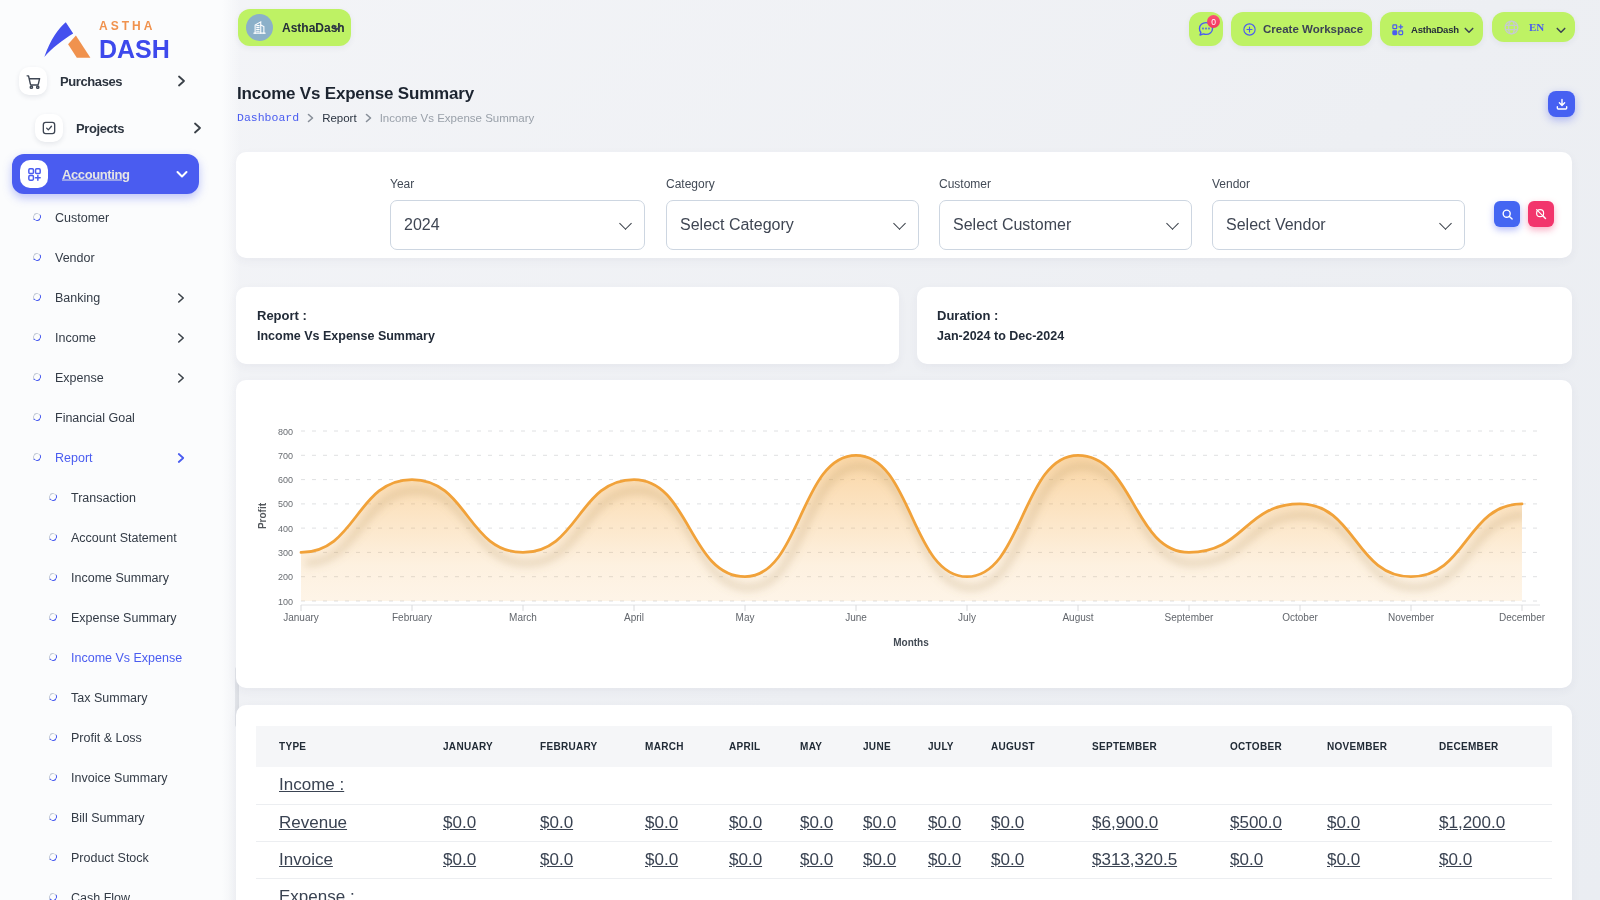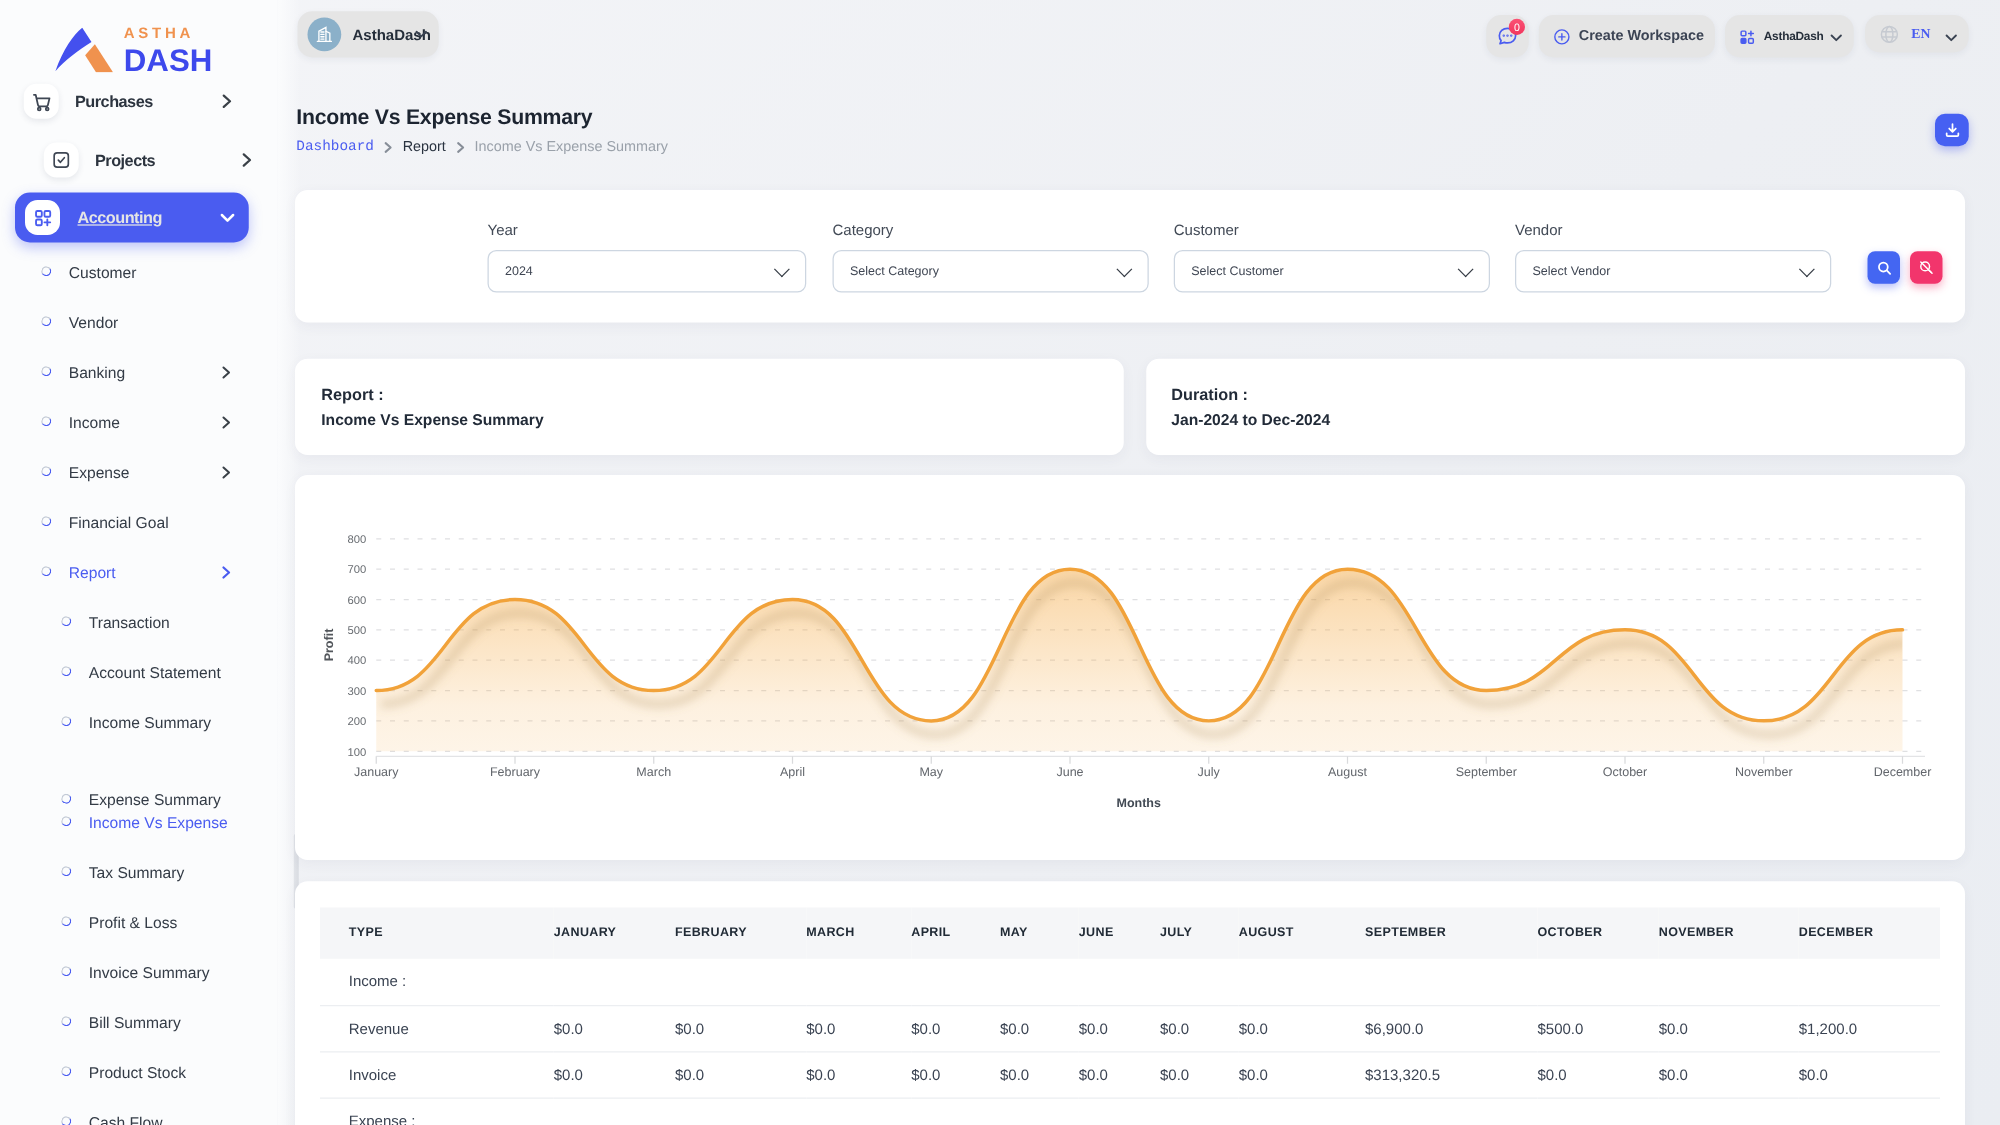--- a/index.html
+++ b/index.html
@@ -36,41 +36,41 @@
   .sub2 .lbl { left:71px; }
   .blue { color:#4a5cf0 !important; }
   #acct-pill { position:absolute; left:12px; top:154px; width:187px; height:40px;
     border-radius:12px; background:#4a5cf0; box-shadow:0 4px 10px rgba(74,92,240,0.35); }
   #acct-pill .iconbox { left:8px; box-shadow:none; }
   #acct-pill .nav-label { left:50px; color:#e5e5e5;text-decoration:underline; }
   #acct-pill .chev-r { right:11px; }
   #sb-scroll { position:absolute; left:235px; top:667px; width:4px; height:60px;
     border-radius:2px; background:#d7dae0; }
   
-  .chip { position:absolute; background:#e5e5e5; border-radius:12px;
+  .chip { position:absolute; background:#bef264; border-radius:12px;
     box-shadow:0 2px 6px rgba(40,50,80,0.06); display:flex; align-items:center; }
   
   .card { position:absolute; background:#fff; border-radius:10px;
     box-shadow:0 3px 10px rgba(50,60,90,0.05); }
   
   .flabel { position:absolute; font-size:12px; color:#424a56; }
-  .fselect { position:absolute; height:34px; border:1px solid #cdd6e1; border-radius:7px;
-    background:#fff; font-size:10px; color:#3f4653; display:flex; align-items:center;
+  .fselect { position:absolute; height:50px; border:1px solid #cdd6e1; border-radius:7px;
+    background:#fff; font-size:16px; color:#3f4653; display:flex; align-items:center;
     padding-left:13px; }
   .fselect .sc { position:absolute; right:14px; top:50%; margin-top:-6px;
     width:9px; height:9px; border-right:1.6px solid #343b44; border-bottom:1.6px solid #343b44;
     transform:rotate(45deg); }
   .sqbtn { position:absolute; width:26px; height:26px; border-radius:6px;
     display:flex; align-items:center; justify-content:center; }
   
   table { border-collapse:collapse; table-layout:fixed; width:1296px; }
   th { background:#f5f6f8; height:41px; text-align:left; font-size:10px;
     letter-spacing:0.3px; color:#212b36; font-weight:700; padding:0; }
-  td { height:37px; font-size:12px; color:#3a4352; padding:0;
-    border-bottom:1px solid #eceef1; }
+  td { height:37px; font-size:17px; color:#3a4352; padding:0;
+    border-bottom:1px solid #eceef1;text-decoration:underline; }
   tr.sec td { border-bottom:1px solid #eceef1; }
   th.c1, td.c1 { padding-left:23px; }
 </style>
 </head>
 <body>
 
 <div id="sidebar">
 
   <svg class="abs" style="left:44px;top:22px;" width="47" height="36" viewBox="0 0 47 36">
     <path d="M0.3 34.9 C6.5 17.5 14.5 6 21.8 0.2 L29.2 11.6 C19.5 17.5 7.5 26.5 0.3 34.9 Z" fill="#4450ee"></path>
@@ -167,21 +167,21 @@
       <span class="lbl">Transaction</span>
     </div>
   <div class="sub1 sub2" style="top:518px;">
       <span class="ring"></span>
       <span class="lbl">Account Statement</span>
     </div>
   <div class="sub1 sub2" style="top:558px;">
       <span class="ring"></span>
       <span class="lbl">Income Summary</span>
     </div>
-  <div class="sub1 sub2" style="top:620px;padding-left:44px;">
+  <div class="sub1 sub2" style="top:598px;padding-left:44px;">
       <span class="ring"></span>
       <span class="lbl">Expense Summary</span>
     </div>
   <div class="sub1 sub2" style="top:638px;">
       <span class="ring"></span>
       <span class="lbl blue">Income Vs Expense</span>
     </div>
   <div class="sub1 sub2" style="top:678px;">
       <span class="ring"></span>
       <span class="lbl">Tax Summary</span>

